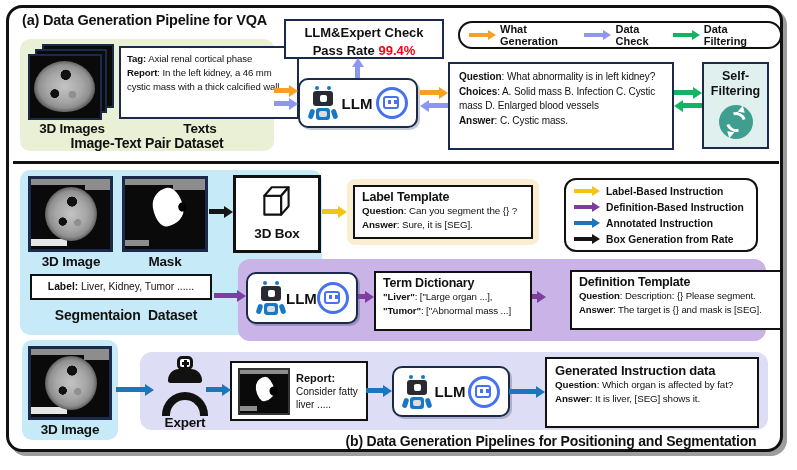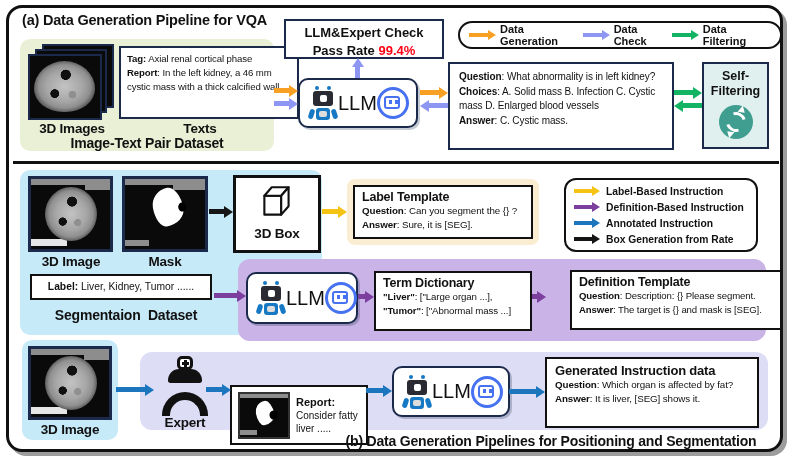--- a/index.html
+++ b/index.html
@@ -41,21 +41,21 @@
 
   
   .legend1 { display:flex; align-items:center; justify-content:space-between; border:2.5px solid #111; border-radius:15px; padding:0 9px; font-weight:bold; font-size:11px; background:#fff; }
   .legend1 .item { display:flex; align-items:center; gap:4px; }
   .legend2 { display:flex; flex-direction:column; justify-content:space-around; border:2.5px solid #111; border-radius:12px; padding:3px 8px; font-weight:bold; font-size:10.3px; background:#fff; }
   .legend2 .item { display:flex; align-items:center; gap:6px; }
   .legend2 .larr { width:26px; }
 
   
   .llm-box { display:flex; align-items:center; justify-content:space-between; padding:0 8px; background:#fff; border:2.5px solid #1B2A4A; border-radius:10px; box-shadow:2px 2px 0 rgba(27,42,74,0.25); }
-  .llm-label { font-weight:normal; font-size:20px; }
+  .llm-label { font-weight:bold; font-size:15px; }
   .bot { position:relative; width:30px; height:36px; flex:0 0 auto; }
   .bot i { position:absolute; display:block; }
   .bot .ant { top:1px; width:4px; height:4px; border-radius:50%; background:#1779c4; }
   .bot .ant.l { left:7px; } .bot .ant.r { left:19px; }
   .bot .bhead { top:6px; left:5px; width:20px; height:15px; background:#2a2a33; border-radius:3px; }
   .bot .bhead::after { content:""; position:absolute; left:6.5px; top:4px; width:7px; height:7px; background:#fff; border-radius:2px; }
   .bot .btorso { top:23px; left:8px; width:14px; height:12px; background:#1779c4; border-radius:3px; }
   .bot .btorso::after { content:""; position:absolute; left:3px; top:3px; width:8px; height:6px; background:#ddd; border-radius:2px; }
   .bot .barm { top:24px; width:5px; height:10px; background:#1779c4; border-radius:2.5px; }
   .bot .barm.l { left:1px; transform:rotate(18deg); } .bot .barm.r { right:1px; transform:rotate(-18deg); }
@@ -86,21 +86,21 @@
   
   .expert { }
   .expert i { position:absolute; display:block; box-sizing:border-box; }
   .expert .badge { top:0; left:15px; width:16px; height:14px; background:#fff; border:3px solid #111; border-radius:5px; }
   .expert .badge::before { content:""; position:absolute; left:3.5px; top:0.5px; width:3px; height:7px; background:#111; }
   .expert .badge::after { content:""; position:absolute; left:1.5px; top:2.5px; width:7px; height:3px; background:#111; }
   .expert .capf { top:13px; left:6px; width:34px; height:14px; background:#111; border-radius:17px 17px 4px 4px; }
   .expert .shoulders { bottom:0; left:0; width:46px; height:24px; border:8px solid #111; border-bottom:none; border-radius:23px 23px 0 0; }
 
   
-  .report { display:flex; align-items:center; gap:6px; padding:5px 6px;margin-top:24px; }
+  .report { display:flex; align-items:center; gap:6px; padding:5px 6px; }
   .rtext { font-size:10px; line-height:1.3; }
   .rtext b { font-size:11px; }
 
   .lbl-line { font-size:10.3px; text-align:center; line-height:1.2; }
   .checkline { font-weight:bold; font-size:13px; text-align:center; line-height:1.35; }
 </style>
 </head>
 <body>
 
 <div id="canvas">
@@ -131,21 +131,21 @@
     <div class="checkline">LLM&amp;Expert Check</div>
     <div class="checkline"><span>Pass Rate </span><span style="color: rgb(255, 0, 20);">99.4%</span></div>
   </div>
 
   <div class="bx legend1" style="left:458px;top:21px;width:324px;height:28px;">
     <span class="item">
       <span class="larr" style="--c: #F7A024;">
           <i class="sh"></i>
           <i class="hd"></i>
         </span>
-      <span>Data Generation</span>
+      <span>What Generation</span>
     </span>
     <span class="item">
       <span class="larr" style="--c: #8D96F2;">
           <i class="sh"></i>
           <i class="hd"></i>
         </span>
       <span>Data Check</span>
     </span>
     <span class="item">
       <span class="larr" style="--c: #12B463;">

